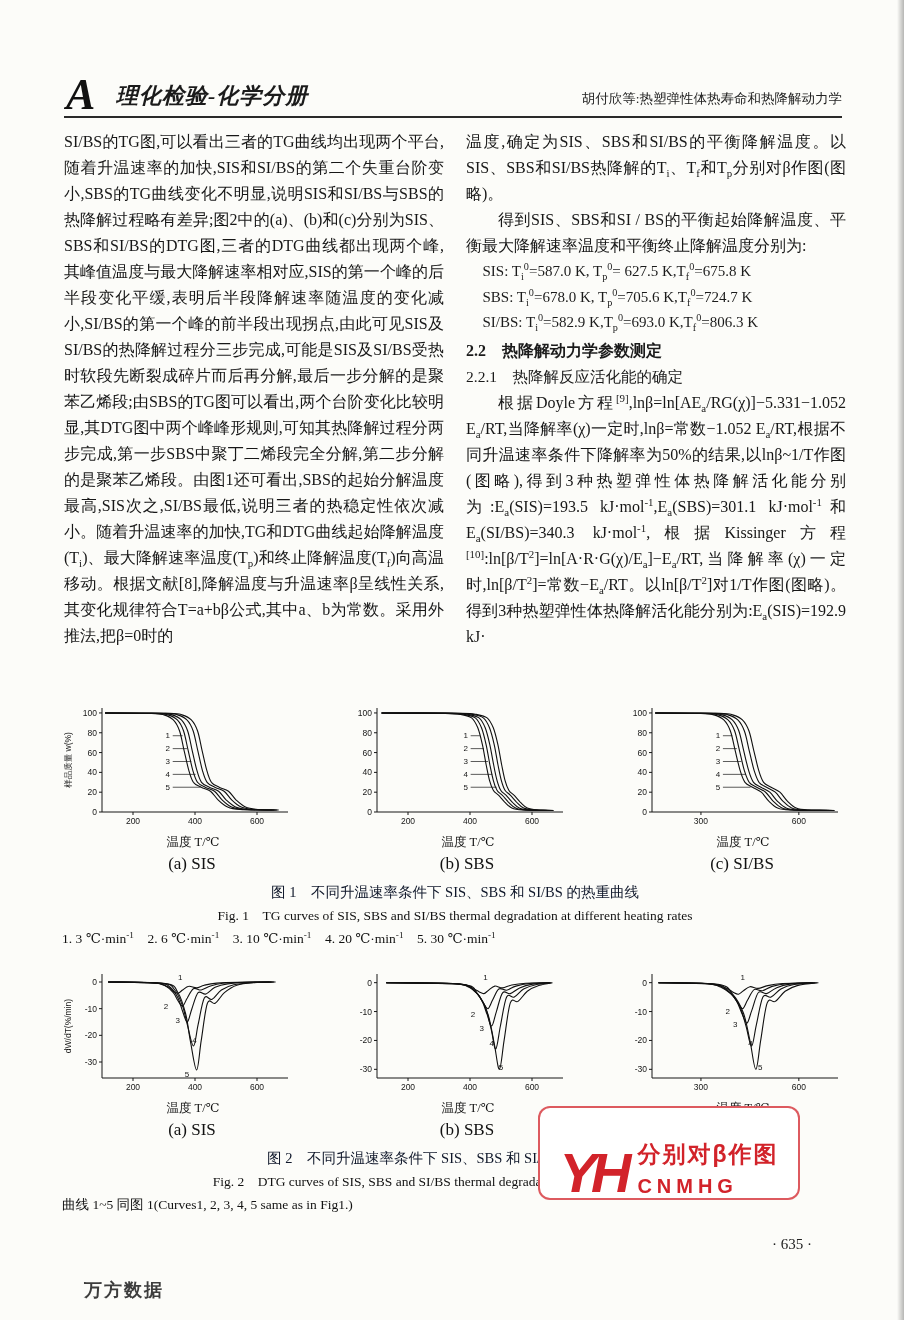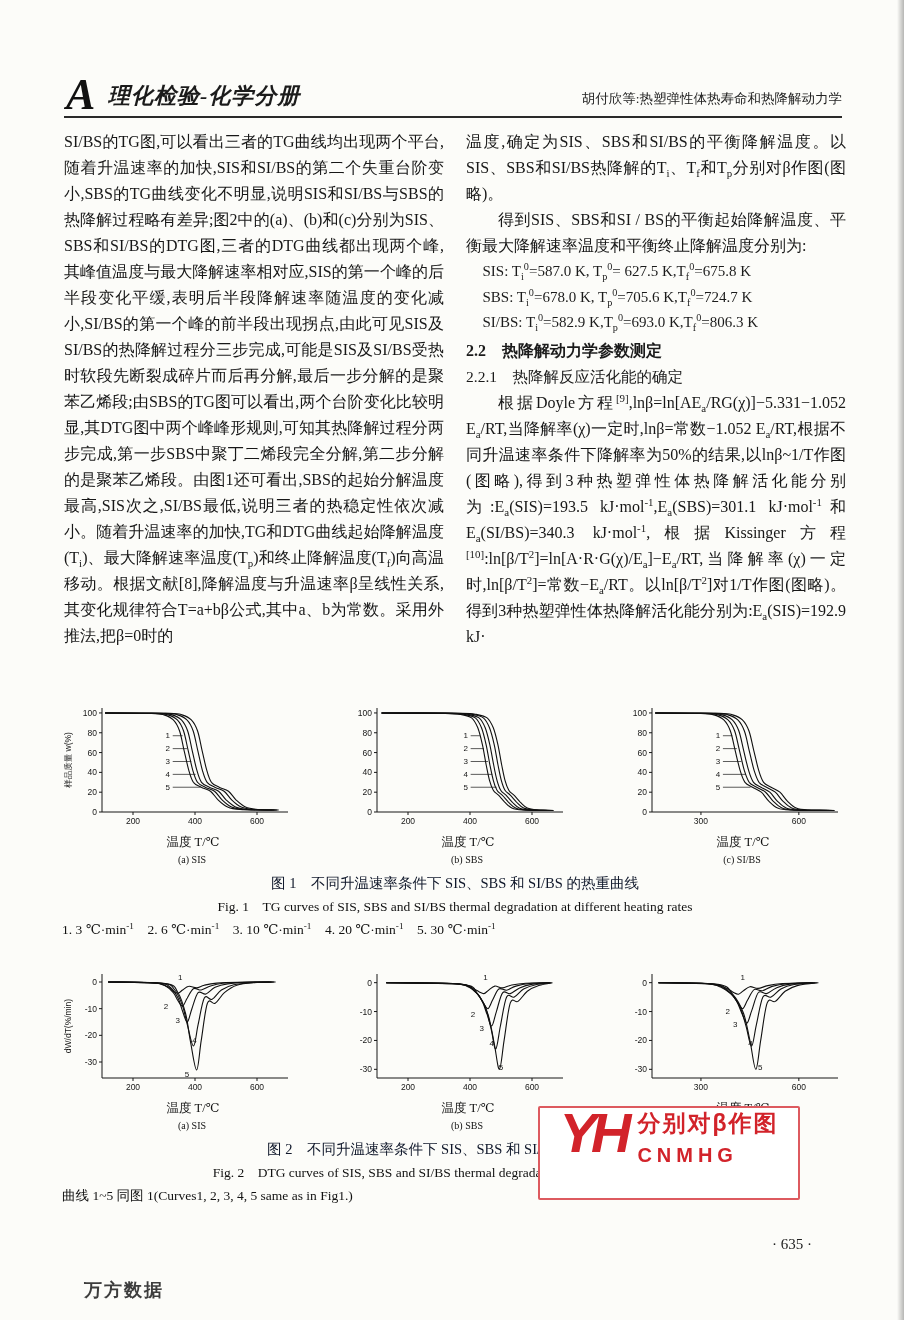--- a/index.html
+++ b/index.html
@@ -5,48 +5,48 @@
   *{box-sizing:border-box;margin:0;padding:0}
   html,body{background:#e9e9e6}
   .page{width:904px;height:1320px;position:relative;margin:0 auto;background:#fcfcf9;
         font-family:"Liberation Serif","DejaVu Serif",serif;color:#1b1b1b;overflow:hidden}
   sup,sub{font-size:68%;line-height:0}
 
   
   .header{position:absolute;left:64px;top:70px;width:778px;height:48px;
           border-bottom:2px solid #2a2a2a;display:flex;align-items:flex-end;padding-bottom:3px}
   .logo-box{width:44px;height:42px;display:flex;align-items:flex-end}
-  .journal-title{font-size:22px;font-weight:bold;font-style:italic;letter-spacing:1px;padding-bottom:2px}
+  .journal-title{font-size:22px;font-weight:bold;font-style:italic;letter-spacing:1px;margin-left:8px;padding-bottom:2px}
   .running-head{margin-left:auto;font-size:13.5px;color:#222;padding-bottom:5px}
 
   
   .columns{position:absolute;left:64px;top:129px;width:782px;height:574px;display:flex;gap:22px;overflow:hidden}
   .col{width:380px;overflow:hidden}
   .body-text{font-size:16px;line-height:26px;text-align:justify;color:#171717}
   .indent{text-indent:2em}
   .data-line{font-size:15px;line-height:25.5px;padding-left:1.1em;white-space:nowrap}
   .sec-heading{font-size:16px;font-weight:bold;line-height:26px;margin-top:2px}
   .subsec-heading{font-size:15.5px;font-weight:normal;line-height:26px}
 
   
   .figure{position:absolute;left:62px;width:786px}
   .fig1{top:700px}
   .fig2{top:966px}
   .fig-row{display:flex;justify-content:space-between}
   .chart-block{width:236px;display:flex;flex-direction:column;align-items:center}
   .chart-block svg{font-family:"Liberation Sans","DejaVu Sans",sans-serif}
   .axis-xlabel{font-size:12.5px;margin-left:26px;margin-top:-2px;color:#111}
-  .chart-sublabel{font-size:10px;margin-left:24px;margin-top:3px;color:#111}
+  .chart-sublabel{font-size:17px;margin-left:24px;margin-top:3px;color:#111}
   .cap-cn{margin-top:9px;font-size:14.5px;text-align:center;color:#0f172a}
   .cap-en{margin-top:5px;font-size:13.5px;text-align:center;color:#111}
   .cap-legend{margin-top:5px;font-size:13.5px;text-align:left;color:#111}
 
   
   .watermark{position:absolute;left:538px;top:1106px;width:262px;height:94px;background:#fff;
-             border:2px solid rgba(210,35,42,.75);border-radius:2px;display:flex;align-items:flex-start;
+             border:2px solid rgba(210,35,42,.75);border-radius:12px;display:flex;align-items:flex-end;
              justify-content:center;gap:12px;z-index:6}
   .wm-logo{font-family:"Liberation Sans","DejaVu Sans",sans-serif;font-size:56px;font-weight:900;
            font-style:italic;color:#d2232a;letter-spacing:-6px;line-height:.9}
   .wm-cn{font-family:"Liberation Sans","DejaVu Sans",sans-serif;font-size:23px;font-weight:700;color:#d2232a;letter-spacing:2px}
   .wm-en{font-family:"Liberation Sans","DejaVu Sans",sans-serif;font-size:20px;font-weight:700;color:#d2232a;letter-spacing:5px;margin-top:5px}
 
   .page-number{position:absolute;top:1236px;right:92px;font-size:15px;color:#222}
   .wanfang{position:absolute;top:1278px;left:84px;font-size:18px;font-weight:600;color:#3d3d3d;letter-spacing:2px}
   .scan-edge{position:absolute;top:0;right:0;width:7px;height:1320px;
              background:linear-gradient(to right,rgba(0,0,0,0),rgba(0,0,0,.28))}

